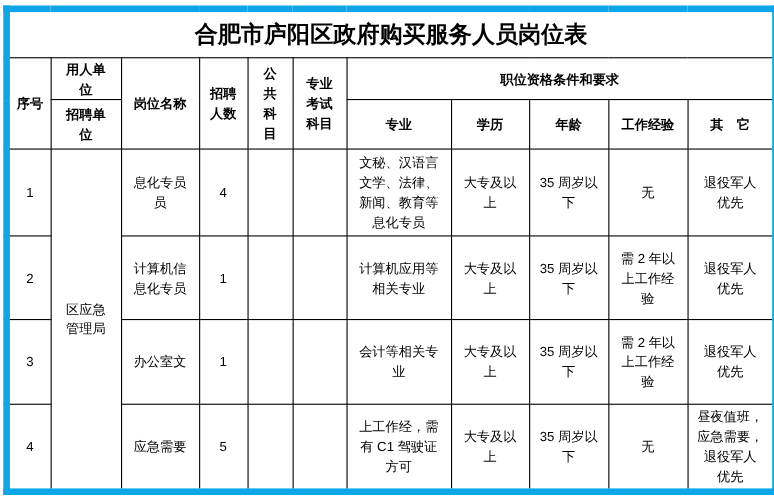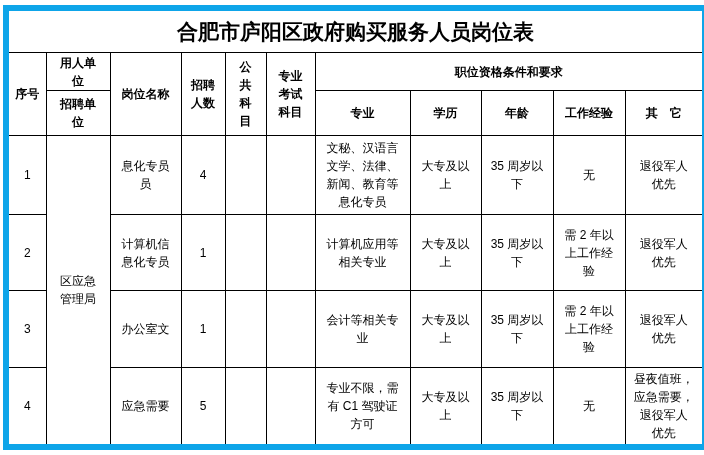--- a/index.html
+++ b/index.html
@@ -153,21 +153,21 @@
       <td>退役军人
 优先</td>
     </tr>
 
     <tr class="row-4">
       <td>4</td>
       <td>应急需要</td>
       <td>5</td>
       <td></td>
       <td></td>
-      <td>专业不限，需
+      <td>上工作经，需
 有 C1 驾驶证
 方可</td>
       <td>大专及以
 上</td>
       <td>35 周岁以
 下</td>
       <td>无</td>
       <td>昼夜值班，
 应急需要，
 退役军人

